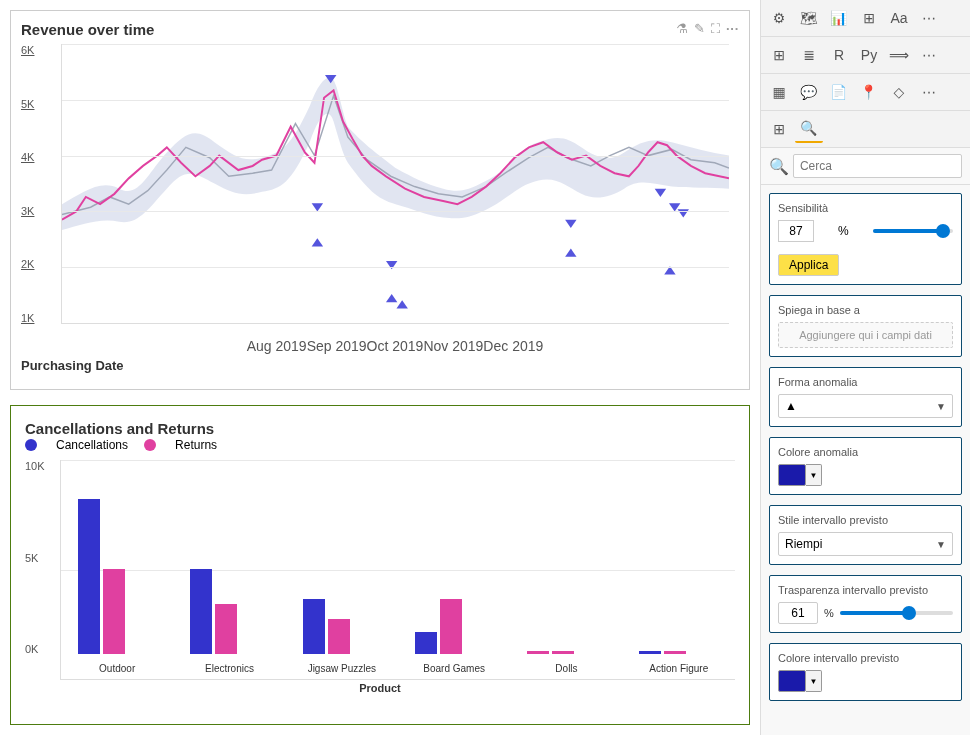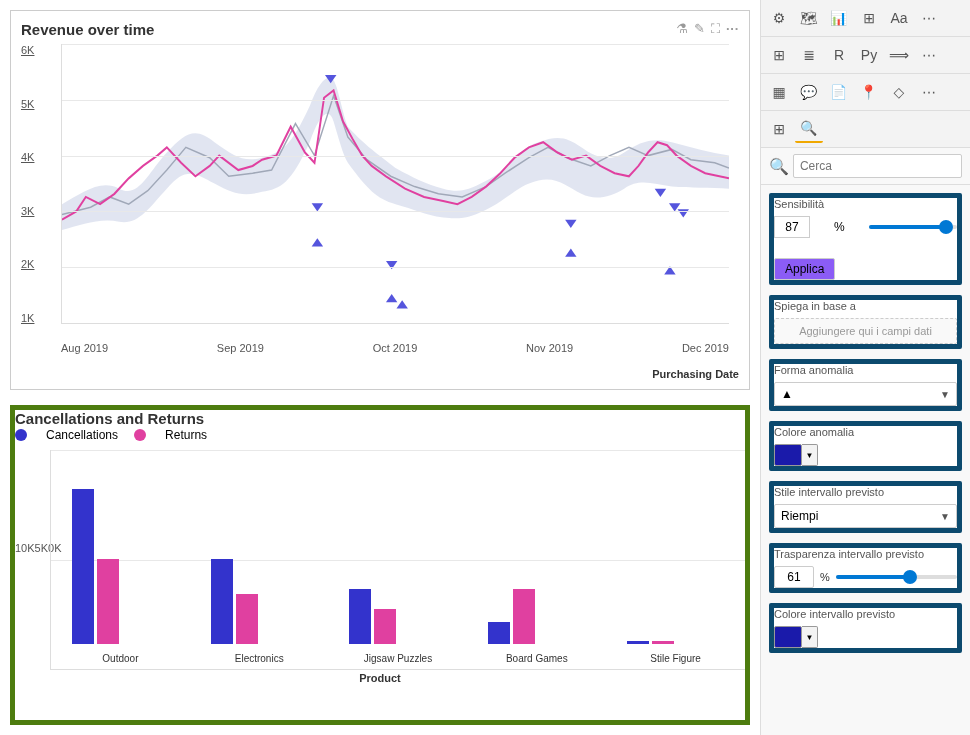--- a/index.html
+++ b/index.html
@@ -8,60 +8,60 @@
     .main-content { width: 760px; height: 735px; background: #fff; display: flex; flex-direction: column; padding: 10px; }
 
     
     .chart-section { border: 1px solid #ccc; padding: 10px; margin-bottom: 15px; position: relative; height: 380px; }
     .chart-title { font-size: 15px; font-weight: 600; color: #333; margin-bottom: 5px; }
     .chart-icons { position: absolute; top: 10px; right: 10px; display: flex; gap: 6px; color: #999; font-size: 13px; }
     .chart-area { position: relative; width: 100%; height: 310px; margin-top: 5px; }
     .y-axis-labels { position: absolute; left: 0; top: 0; bottom: 30px; width: 35px; display: flex; flex-direction: column; justify-content: space-between; font-size: 11px; color: #555; padding-right: 4px; text-decoration: underline; }
     .chart-plot { position: absolute; left: 40px; right: 10px; top: 0; bottom: 30px; border-left: 1px solid #ddd; border-bottom: 1px solid #ddd; overflow: hidden; }
     .grid-line { position: absolute; left: 0; right: 0; border-top: 1px solid #e8e8e8; }
-    .x-axis-labels { position: absolute; bottom: 0; left: 40px; right: 10px; display: flex; justify-content: space-between; font-size: 11px; color: #555; }
-    .x-axis-title { text-align: right; font-size: 11px; color: #333; font-weight: 600; margin-top: 14px; }
+    .x-axis-labels { position: absolute; bottom: 0; left: 40px; right: 10px; display: flex; justify-content: center; font-size: 14px; color: #555; }
+    .x-axis-title { text-align: left; font-size: 13px; color: #333; font-weight: 600; margin-top: 4px; }
 
     
     .chart-svg { width: 100%; height: 100%; }
 
     
-    .cancel-section { border: 5px solid #4d7c0f; padding: 0; position: relative; flex: 1; }
+    .cancel-section { border: 1px solid #4d7c0f; padding: 14px; position: relative; flex: 1; }
     .cancel-title { font-size: 15px; font-weight: 600; color: #333; margin-bottom: 4px; }
     .legend { display: flex; gap: 16px; margin-bottom: 8px; font-size: 12px; }
     .legend-item { display: flex; align-items: center; gap: 19px; }
     .legend-dot { width: 12px; height: 12px; border-radius: 50%; }
     .bar-chart-area { position: relative; height: 220px; display: flex; }
-    .bar-y-labels { width: 35px; display: flex; justify-content: space-between; align-items: center; font-size: 11px; color: #555; padding-right: 4px; padding-bottom: 25px; }
+    .bar-y-labels { width: 35px; display: flex; flex-direction: column; justify-content: space-between; align-items: flex-start; font-size: 11px; color: #555; padding-right: 4px; padding-bottom: 25px; }
     .bar-plot { flex: 1; border-left: 1px solid #ddd; border-bottom: 1px solid #ddd; position: relative; display: flex; align-items: flex-end; padding-bottom: 25px; }
     .bar-group { display: flex; flex-direction: column; align-items: center; flex: 1; height: 100%; justify-content: flex-end; position: relative; }
     .bars-container { display: flex; gap: 3px; align-items: flex-end; width: 70%; }
     .bar { width: 22px; }
     .bar-blue { background: #3333cc; }
     .bar-pink { background: #e040a0; }
     .bar-label { position: absolute; bottom: -20px; font-size: 10px; color: #333; text-align: center; width: 100%; }
     .x-axis-product { text-align: center; font-size: 11px; color: #333; font-weight: 600; margin-top: 2px; }
     .bar-grid { position: absolute; left: 0; right: 0; border-top: 1px solid #e8e8e8; pointer-events: none; }
 
     
     .right-panel { width: 210px; height: 735px; background: #f8f8f8; border-left: 1px solid #ddd; display: flex; flex-direction: column; }
     .top-icons-row { display: flex; flex-wrap: wrap; background: #f3f3f3; border-bottom: 1px solid #ddd; padding: 4px; gap: 2px; }
     .icon-btn { width: 28px; height: 28px; display: flex; align-items: center; justify-content: center; cursor: pointer; font-size: 14px; color: #555; border-radius: 2px; }
     .icon-btn.active { border-bottom: 2px solid #f0a800; }
     .search-box { padding: 6px 8px; border-bottom: 1px solid #ddd; display: flex; align-items: center; gap: 4px; }
     .search-box input { flex: 1; border: 1px solid #ccc; padding: 4px 6px; font-size: 12px; border-radius: 2px; }
     .panel-body { flex: 1; overflow-y: auto; padding: 8px; display: flex; flex-direction: column; gap: 10px; }
-    .panel-section { background: #fff; border: 5px solid #0c4a6e; border-radius: 2px; }
+    .panel-section { background: #fff; border: 1px solid #0c4a6e; border-radius: 2px; padding: 8px; }
     .panel-label { font-size: 11px; color: #555; margin-bottom: 6px; }
     .sensitivity-row { display: flex; align-items: center; gap: 24px; }
     .sensitivity-input { width: 36px; border: 1px solid #ccc; padding: 3px; font-size: 12px; text-align: center; }
     .slider-track { flex: 1; height: 4px; background: #ddd; border-radius: 2px; position: relative; }
     .slider-fill { height: 4px; background: #0078d4; border-radius: 2px; }
     .slider-thumb { width: 14px; height: 14px; background: #0078d4; border-radius: 50%; position: absolute; top: -5px; right: -2px; }
-    .apply-btn { align-self: flex-end; background: #8b5cf6; border: 1px solid #ccc; padding: 3px 10px; font-size: 12px; cursor: pointer; border-radius: 2px; margin-top: 20px; }
+    .apply-btn { align-self: flex-end; background: #fde047; border: 1px solid #ccc; padding: 3px 10px; font-size: 12px; cursor: pointer; border-radius: 2px; margin-top: 12px; }
     .add-fields-box { border: 1px dashed #ccc; background: #f9f9f9; padding: 6px; font-size: 11px; color: #999; text-align: center; border-radius: 2px; }
     .dropdown-select { width: 100%; border: 1px solid #ccc; padding: 4px 6px; font-size: 12px; border-radius: 2px; background: #fff; display: flex; align-items: center; justify-content: space-between; cursor: pointer; }
     .dropdown-arrow { font-size: 10px; color: #555; }
     .number-input { width: 40px; border: 1px solid #ccc; padding: 3px 6px; font-size: 12px; text-align: center; border-radius: 2px; }
     .color-btn { width: 28px; height: 22px; background: #1a1aaa; border: 1px solid #999; border-radius: 2px; cursor: pointer; display: inline-block; }
     .color-caret { display: inline-flex; align-items: center; justify-content: center; width: 16px; height: 22px; border: 1px solid #999; border-left: none; border-radius: 0 2px 2px 0; background: #f3f3f3; cursor: pointer; font-size: 8px; }
     .color-group { display: flex; align-items: center; }
     .row-with-slider { display: flex; align-items: center; gap: 6px; }
     .pct-label { font-size: 11px; color: #333; }
   </style>
@@ -178,27 +178,34 @@
         </div>
 
         <div class="bar-group">
           <div class="bars-container">
             <div class="bar bar-blue" style="height:22px;"></div>
             <div class="bar bar-pink" style="height:55px;"></div>
           </div>
           <span class="bar-label">Board Games</span>
         </div>
 
+        <div class="bar-group">
+          <div class="bars-container">
+            <div class="bar" style="height:3px; width:22px; background:#e040a0; border-top:2px solid #e040a0;"></div>
+            <div class="bar" style="height:3px; width:22px; background:#e040a0; border-top:2px solid #e040a0;"></div>
+          </div>
+          <span class="bar-label">Dolls</span>
+        </div>
 
         <div class="bar-group">
           <div class="bars-container">
             <div class="bar" style="height:3px; width:22px; background:#3333cc; border-top:2px solid #3333cc;"></div>
             <div class="bar" style="height:3px; width:22px; background:#e040a0; border-top:2px solid #e040a0;"></div>
           </div>
-          <span class="bar-label">Stile Figure</span>
+          <span class="bar-label">Action Figure</span>
         </div>
       </div>
     </div>
     <div class="x-axis-product">Product</div>
   </div>
 </div>
 
 <div class="right-panel">
 
   <div class="top-icons-row">

